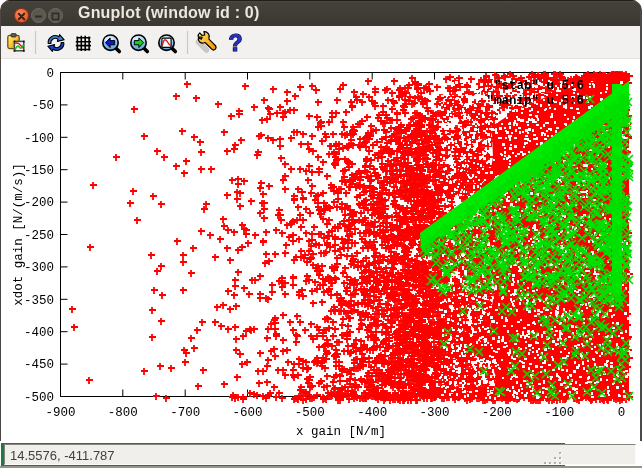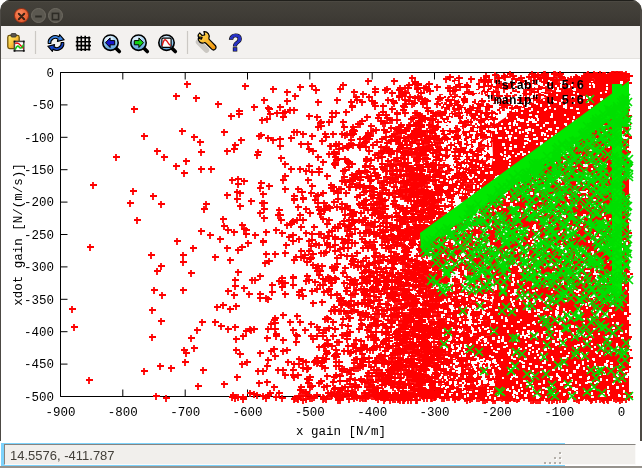--- a/index.html
+++ b/index.html
@@ -4,41 +4,42 @@
 #win{position:relative;width:642px;height:468px;font-family:"Liberation Sans",sans-serif;border-radius:10px 10px 0 0;overflow:hidden}
 #tb{position:absolute;left:0;top:0;width:642px;height:26px;background:linear-gradient(#45423b 0%,#403d37 55%,#3a3731 100%);border-radius:10px 10px 0 0;box-shadow:inset 0 1px 0 #55524a,inset 0 2px 0 rgba(255,255,255,0.04)}
 #tb .edge{position:absolute;left:0;top:0;width:642px;height:1px;background:#201f1b;border-radius:10px 10px 0 0}
 #title{position:absolute;left:78px;top:4px;color:#ece8e0;font-weight:bold;font-size:16px;letter-spacing:0.2px}
 .btn{position:absolute;top:7.5px;width:13px;height:13px;border-radius:50%}
 #bclose{left:13.5px;background:radial-gradient(circle at 38% 32%,#f8895f,#ec6638 55%,#d9542c);border:1px solid #9c3013}
 #bmin{left:30.5px;background:#5b5850;border:1px solid #6f6b62}
 #bmax{left:47.5px;background:#5b5850;border:1px solid #6f6b62}
 #toolbar{position:absolute;left:1px;top:26px;width:640px;height:32px;background:#f3f1ef;border-bottom:1px solid #e4e2df}
 #canvas{position:absolute;left:1px;top:58px;width:640px;height:385px;background:#fff}
-#status{position:absolute;left:1px;top:443px;width:564px;height:25px;background:#7dd3fc}
+#status{position:absolute;left:1px;top:443px;width:564px;height:25px;background:#15803d}
 #sfield{position:absolute;left:3px;top:1px;width:632px;height:21px;background:#f1efec;border-top:1.4px solid #878480;border-left:1.4px solid #878480;border-right:1px solid #fbfaf9;border-bottom:1px solid #fbfaf9;color:#44403a;font-size:13px;line-height:21px;padding-left:5px;box-sizing:border-box}
 #wl{position:absolute;left:0;top:10px;width:1px;height:431px;background:#4c4944}
 #wr{position:absolute;right:0;top:10px;width:2px;height:431px;background:#4c4944}
 #wb{position:absolute;left:0;top:466px;width:642px;height:2px;background:#96928c}
 .grip{position:absolute;width:2px;height:2px;background:#b3afa9;box-shadow:1px 1px 0 #fdfcfb}
 </style></head>
 <body>
 <div id="win">
 <div id="canvas"></div>
 <div id="tb">
       <div class="edge"></div>
 <div class="btn" id="bclose"><svg width="13" height="13" viewBox="0 0 13 13">
           <path d="M3.8 3.8 L9.2 9.2 M9.2 3.8 L3.8 9.2" stroke="#3a2114" stroke-width="2" stroke-linecap="round"></path>
         </svg></div>
 <div class="btn" id="bmin"><svg width="13" height="13" viewBox="0 0 13 13">
           <path d="M3.2 6.5 H9.8" stroke="#2e2c26" stroke-width="2"></path>
         </svg></div>
 <div class="btn" id="bmax"><svg width="13" height="13" viewBox="0 0 13 13">
           <rect x="3.4" y="3.4" width="6.2" height="6.2" fill="none" stroke="#2e2c26" stroke-width="1.6"></rect>
         </svg></div>
+<div id="title">Gnuplot (window id : 0)</div>
 </div>
 <div id="toolbar"></div>
 <svg width="642" height="32" viewBox="0 26 642 32" style="position:absolute;left:0;top:26px">
 <defs>
 <linearGradient id="clipg" x1="0" y1="0" x2="1" y2="1">
 <stop offset="0" stop-color="#fff280"></stop>
           <stop offset="0.45" stop-color="#fbc93d"></stop>
           <stop offset="1" stop-color="#e0761a"></stop>
 </linearGradient>
 <linearGradient id="wrg" x1="0" y1="0" x2="1" y2="1">

